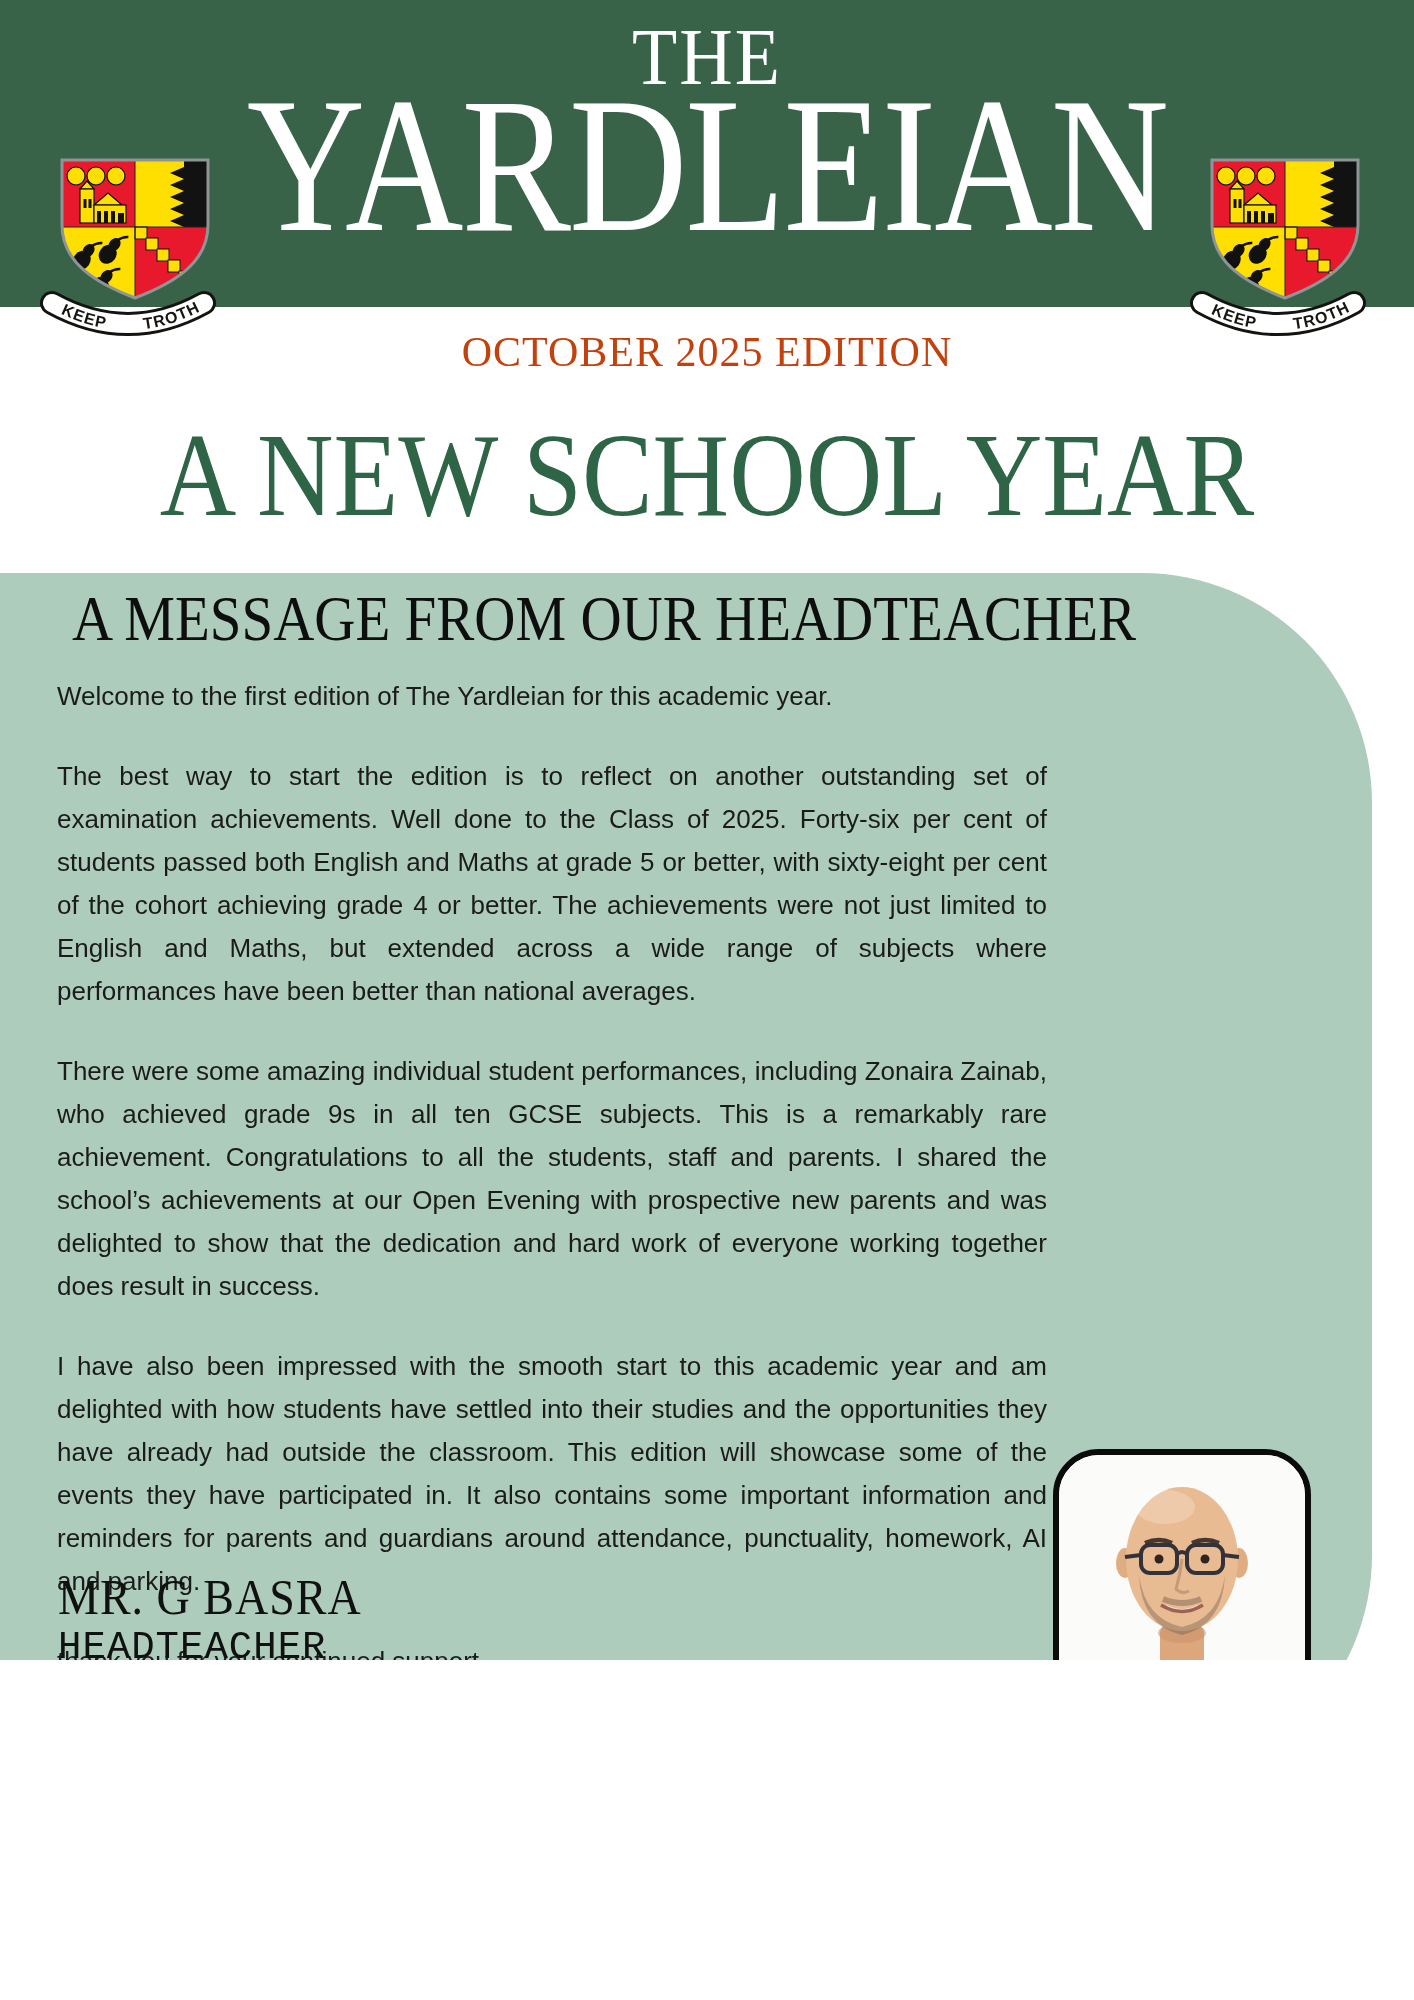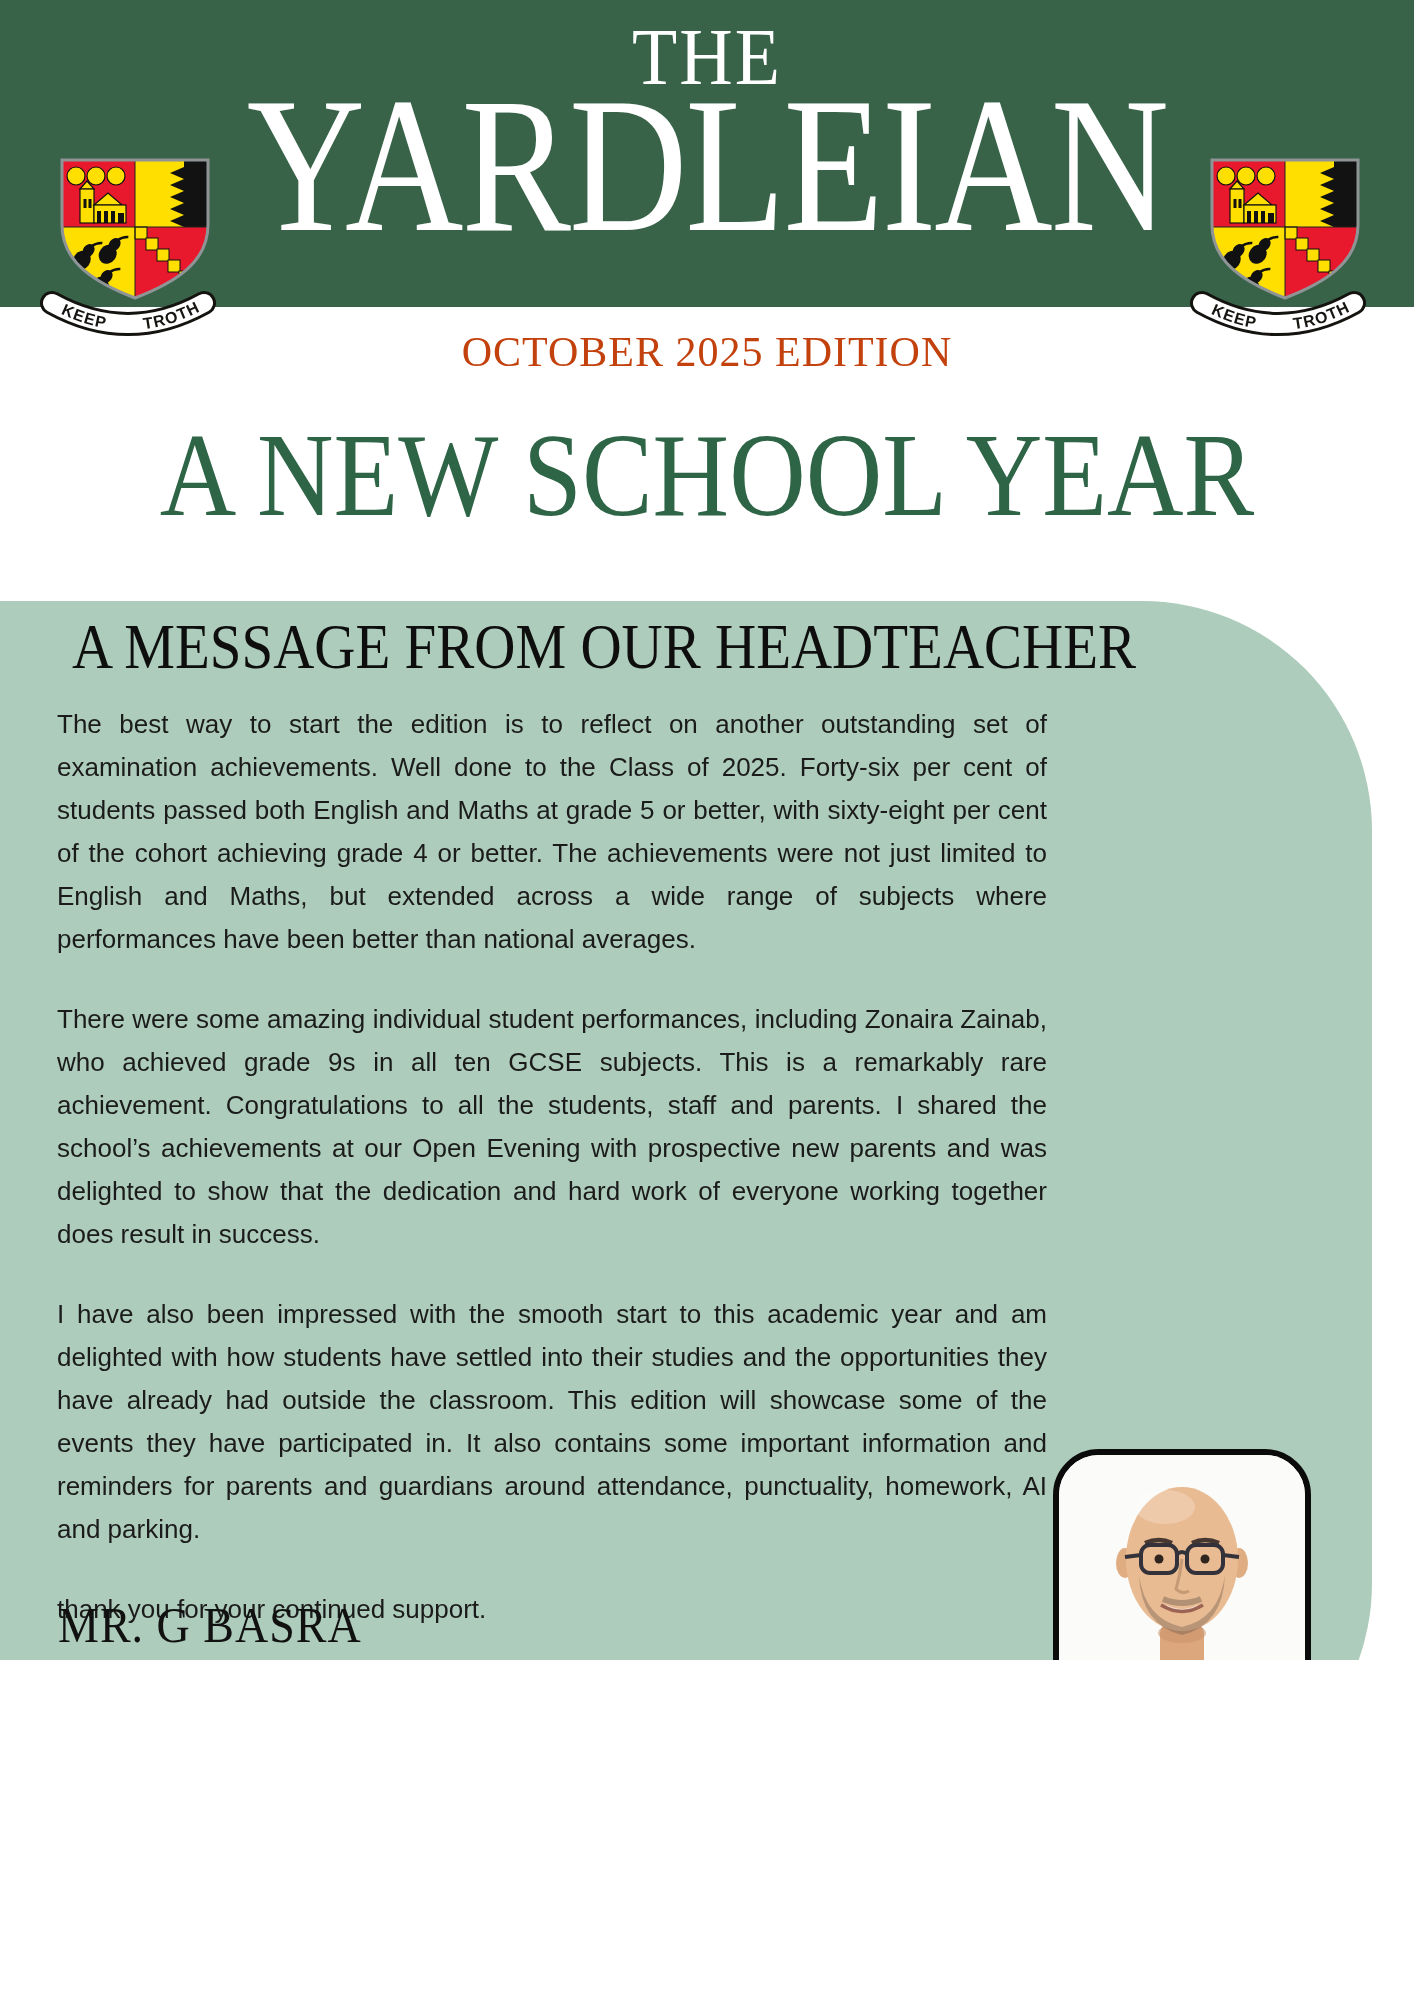--- a/index.html
+++ b/index.html
@@ -29,21 +29,21 @@
     color:#c2410c; font-family:"Liberation Serif", serif; font-size:42px; letter-spacing:1px;
   }
   .headline {
     position:absolute; left:0; top:416px; width:1414px; text-align:center;
     color:#2e6546; font-family:"Liberation Serif", serif; font-size:106px; line-height:1;
     transform:scaleY(1.12); transform-origin:center top; white-space:nowrap;
   }
   
   .sage-box {
     position:absolute; left:0; top:573px; width:1372px; height:1212px;
-    background:#adccbb; border-radius:0 230px 230px 0;margin-top:28px;
+    background:#adccbb; border-radius:0 230px 230px 0;
   }
   .article-heading {
     position:absolute; left:72px; top:14px; color:#0e0e0e;
     font-family:"Liberation Serif", serif; font-size:57px; line-height:1;
     transform:scaleY(1.1); transform-origin:left top; white-space:nowrap;
   }
   .article-body { position:absolute; left:57px; top:102px; width:990px; }
   .article-body p {
     margin:0 0 37px 0; font-size:26px; line-height:43px; color:#1b1b1b;
     text-align:justify;
@@ -205,20 +205,21 @@
     <text class="motto"><textPath href="#rbRt" startOffset="21%" text-anchor="middle">KEEP</textPath></text>
     <text class="motto"><textPath href="#rbRt" startOffset="79%" text-anchor="middle">TROTH</textPath></text>
   </svg>
 
   <div class="edition-line">OCTOBER 2025 EDITION</div>
   <div class="headline">A NEW SCHOOL YEAR</div>
 
   <div class="sage-box">
     <div class="article-heading">A MESSAGE FROM OUR HEADTEACHER</div>
     <div class="article-body">
+      <p>Welcome to the first edition of The Yardleian for this academic year.</p>
       <p>The best way to start the edition is to reflect on another outstanding set of examination achievements. Well done to the Class of 2025. Forty-six per cent of students passed both English and Maths at grade 5 or better, with sixty-eight per cent of the cohort achieving grade 4 or better. The achievements were not just limited to English and Maths, but extended across a wide range of subjects where performances have been better than national averages.</p>
       <p>There were some amazing individual student performances, including Zonaira Zainab, who achieved grade 9s in all ten GCSE subjects. This is a remarkably rare achievement. Congratulations to all the students, staff and parents. I shared the school’s achievements at our Open Evening with prospective new parents and was delighted to show that the dedication and hard work of everyone working together does result in success.</p>
       <p>I have also been impressed with the smooth start to this academic year and am delighted with how students have settled into their studies and the opportunities they have already had outside the classroom. This edition will showcase some of the events they have participated in. It also contains some important information and reminders for parents and guardians around attendance, punctuality, homework, AI and parking.</p>
       <p>thank you for your continued support.</p>
     </div>
     <div class="sig-name">MR. G BASRA</div>
     <div class="sig-role">HEADTEACHER</div>
   </div>
 
   <div class="photo-frame">

